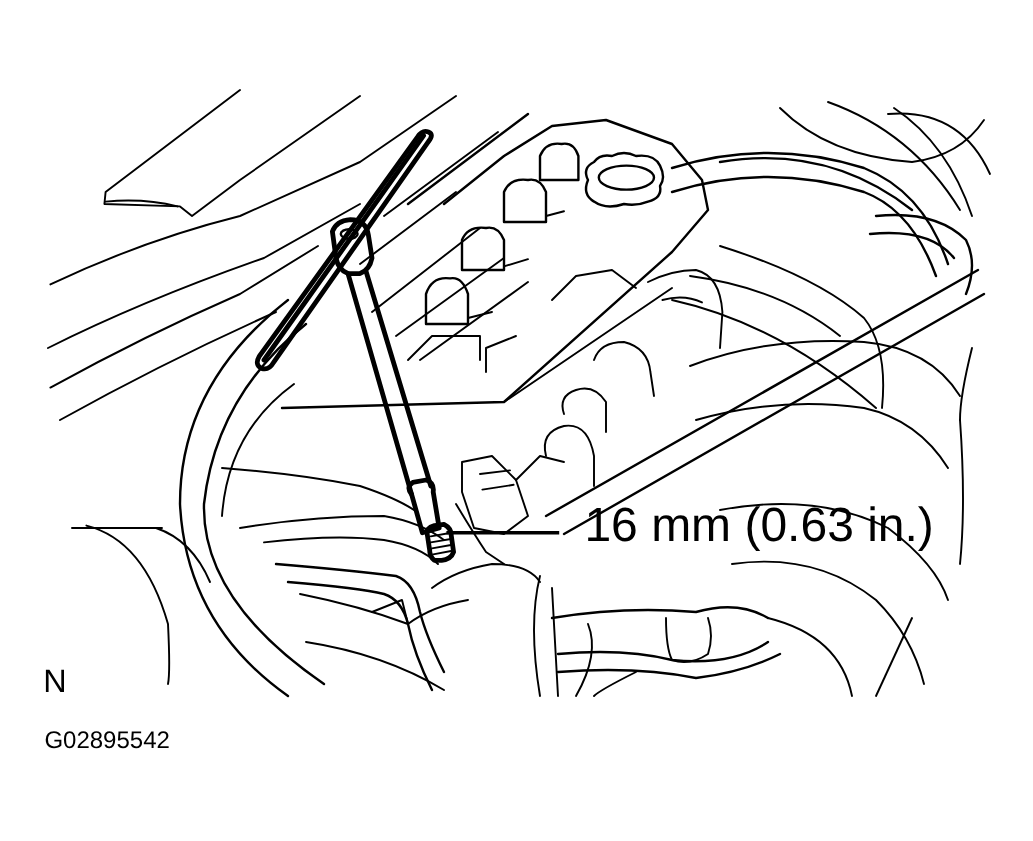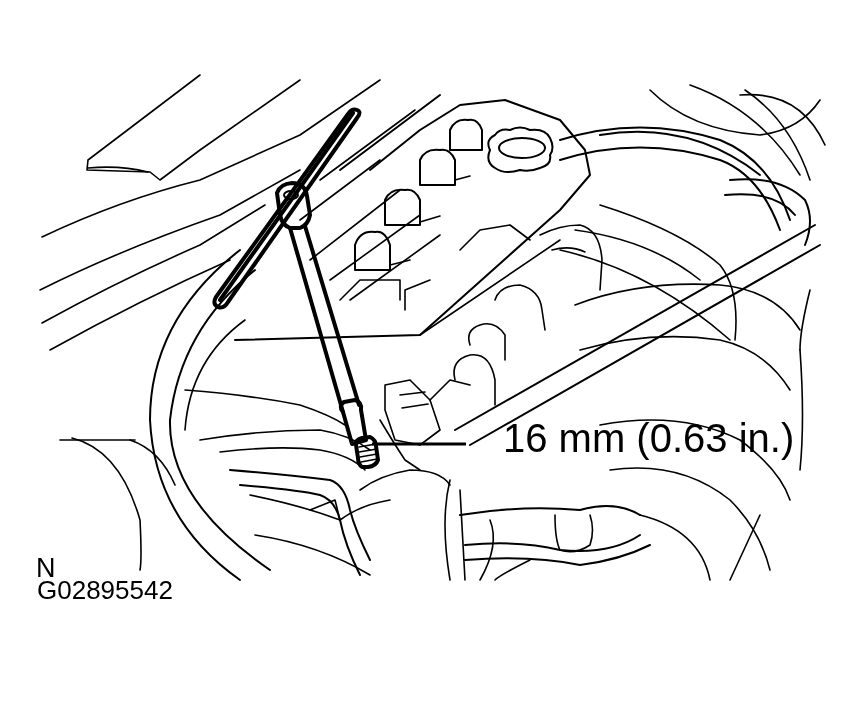--- a/index.html
+++ b/index.html
@@ -4,25 +4,25 @@
   <style>
     html, body { margin: 0; padding: 0; background: #ffffff; }
     body { width: 861px; height: 701px; position: relative; overflow: hidden;
            font-family: "Liberation Sans", sans-serif; color: #000000; }
     #figure { position: absolute; left: 0; top: 0; width: 861px; height: 701px; }
     #figure svg { position: absolute; left: 0; top: 0; }
     .ln { fill: none; stroke: #000; stroke-width: 2; stroke-linecap: round; stroke-linejoin: round; }
     .thin { stroke-width: 1.6; }
     .thick { stroke-width: 4; }
     .callout-text { position: absolute; left: 487px; font-size: 40px; line-height: 44px;
-                    white-space: nowrap; letter-spacing: 0px; margin-left: 16px; }
+                    white-space: nowrap; letter-spacing: 0px; }
     #callout-line1 { top: 416px; }
     #callout-line2 { top: 461px; }
     #view-letter { position: absolute; left: 36px; top: 553px; font-size: 27px; line-height: 30px; }
-    #figure-id { position: absolute; left: 37px; top: 578px; font-size: 26px; line-height: 24px; }
+    #figure-id { position: absolute; left: 37px; top: 605px; font-size: 20px; line-height: 24px; }
   </style>
 </head>
 <body>
 
 <div id="figure">
   <svg width="861" height="701" viewBox="0 0 861 701">
 
     <g>
       <path class="ln thin" d="M200,75 L88,160 L87,170 L150,172 L160,180 L200,150 L300,80"></path>
       <path class="ln thin" d="M88,168 Q120,165 148,172"></path>

